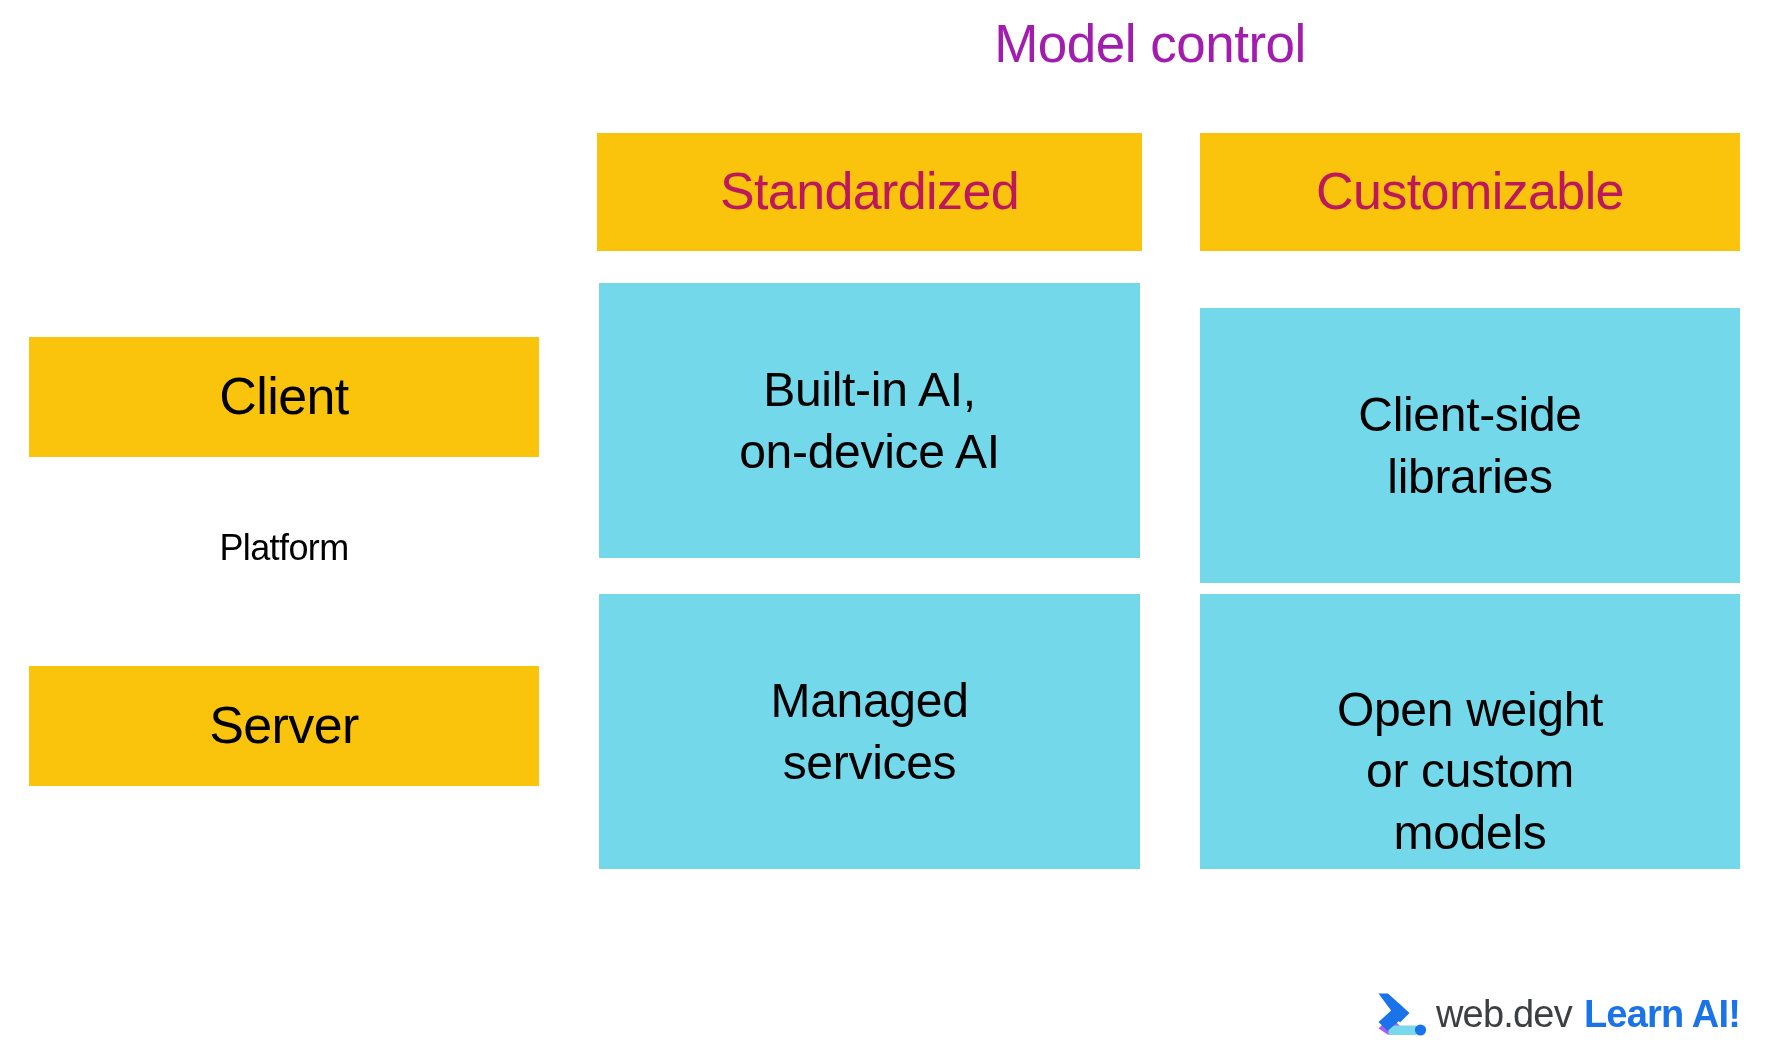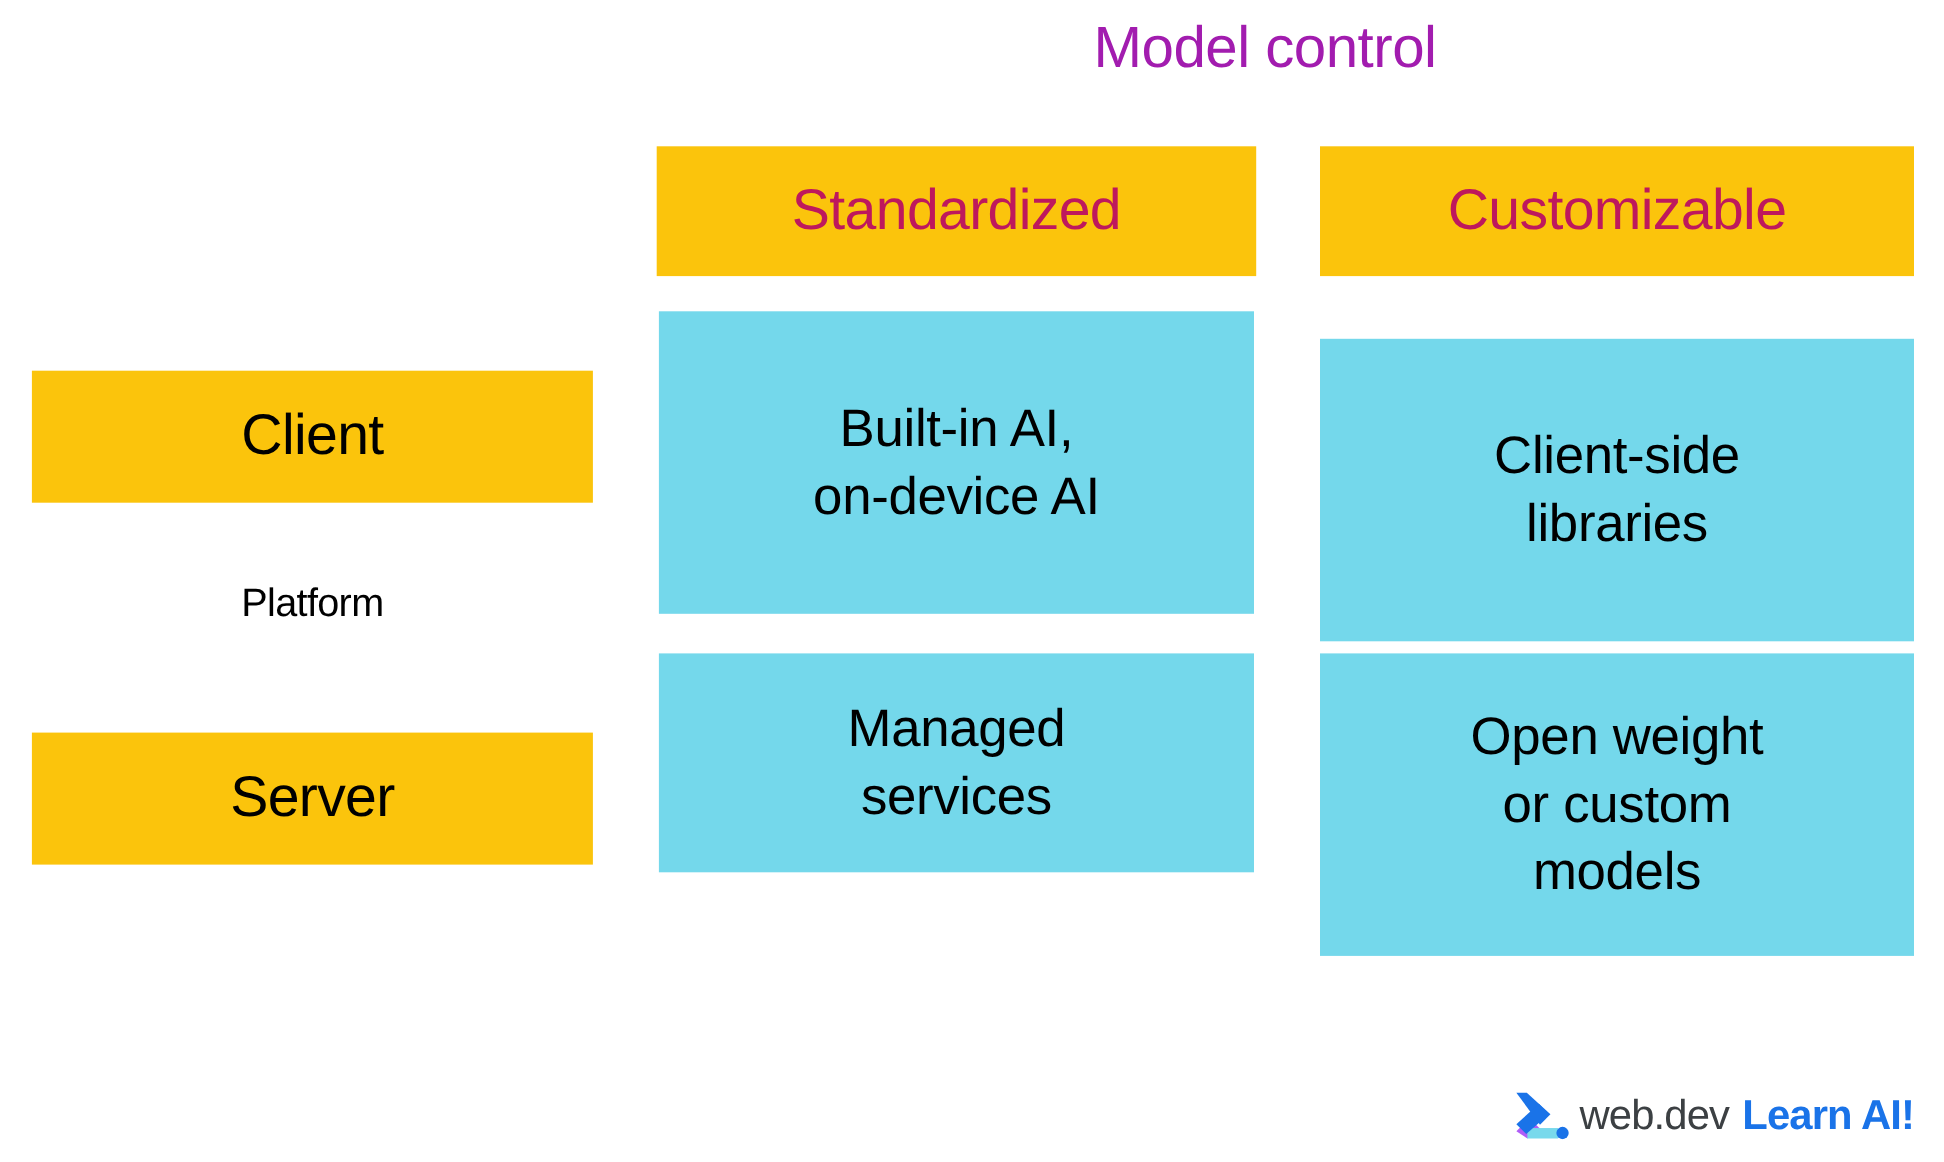--- a/index.html
+++ b/index.html
@@ -109,22 +109,22 @@
   }
   .cell .cell-text {
     font-size: 48px;
     font-weight: 400;
     letter-spacing: -0.3px;
     line-height: 1.28;
     color: #000;
   }
   .cell-0-0 { left: 599px; top: 283px; width: 541px; height: 275px; }
   .cell-0-1 { left: 1200px; top: 283px; width: 540px; height: 275px; margin-top: 25px; }
-  .cell-1-0 { left: 599px; top: 594px; width: 541px; height: 199px; }
-  .cell-1-1 { left: 1200px; top: 594px; width: 540px; height: 275px; }
+  .cell-1-0 { left: 599px; top: 594px; width: 541px; height: 275px; }
+  .cell-1-1 { left: 1200px; top: 594px; width: 540px; height: 275px; align-items: flex-end; }
 
   
   .branding {
     position: absolute;
     right: 27px;
     bottom: 19px;
     display: flex;
     align-items: center;
     gap: 8px;
     height: 46px;

